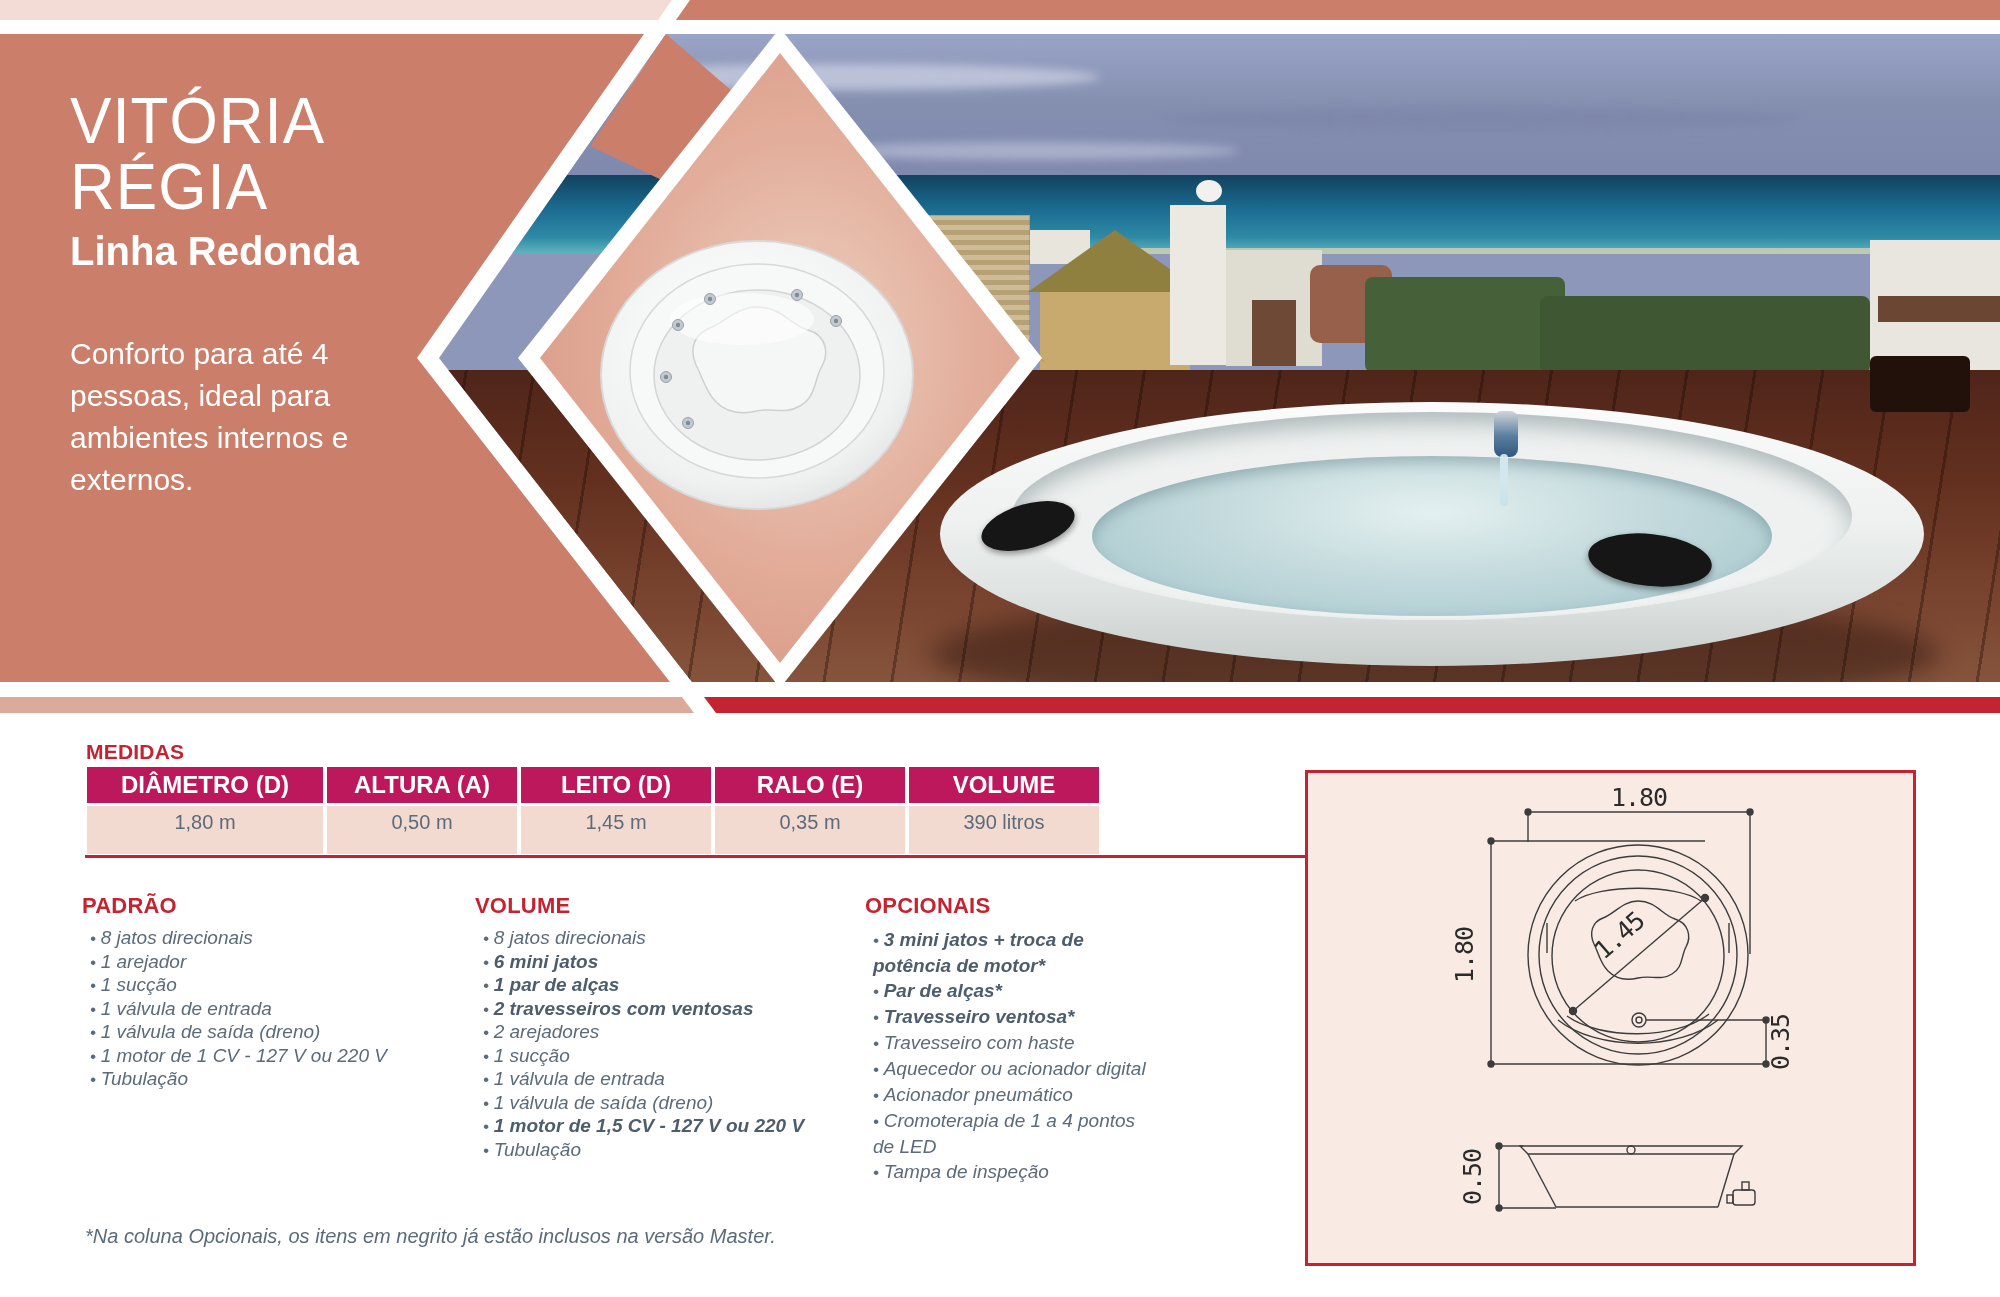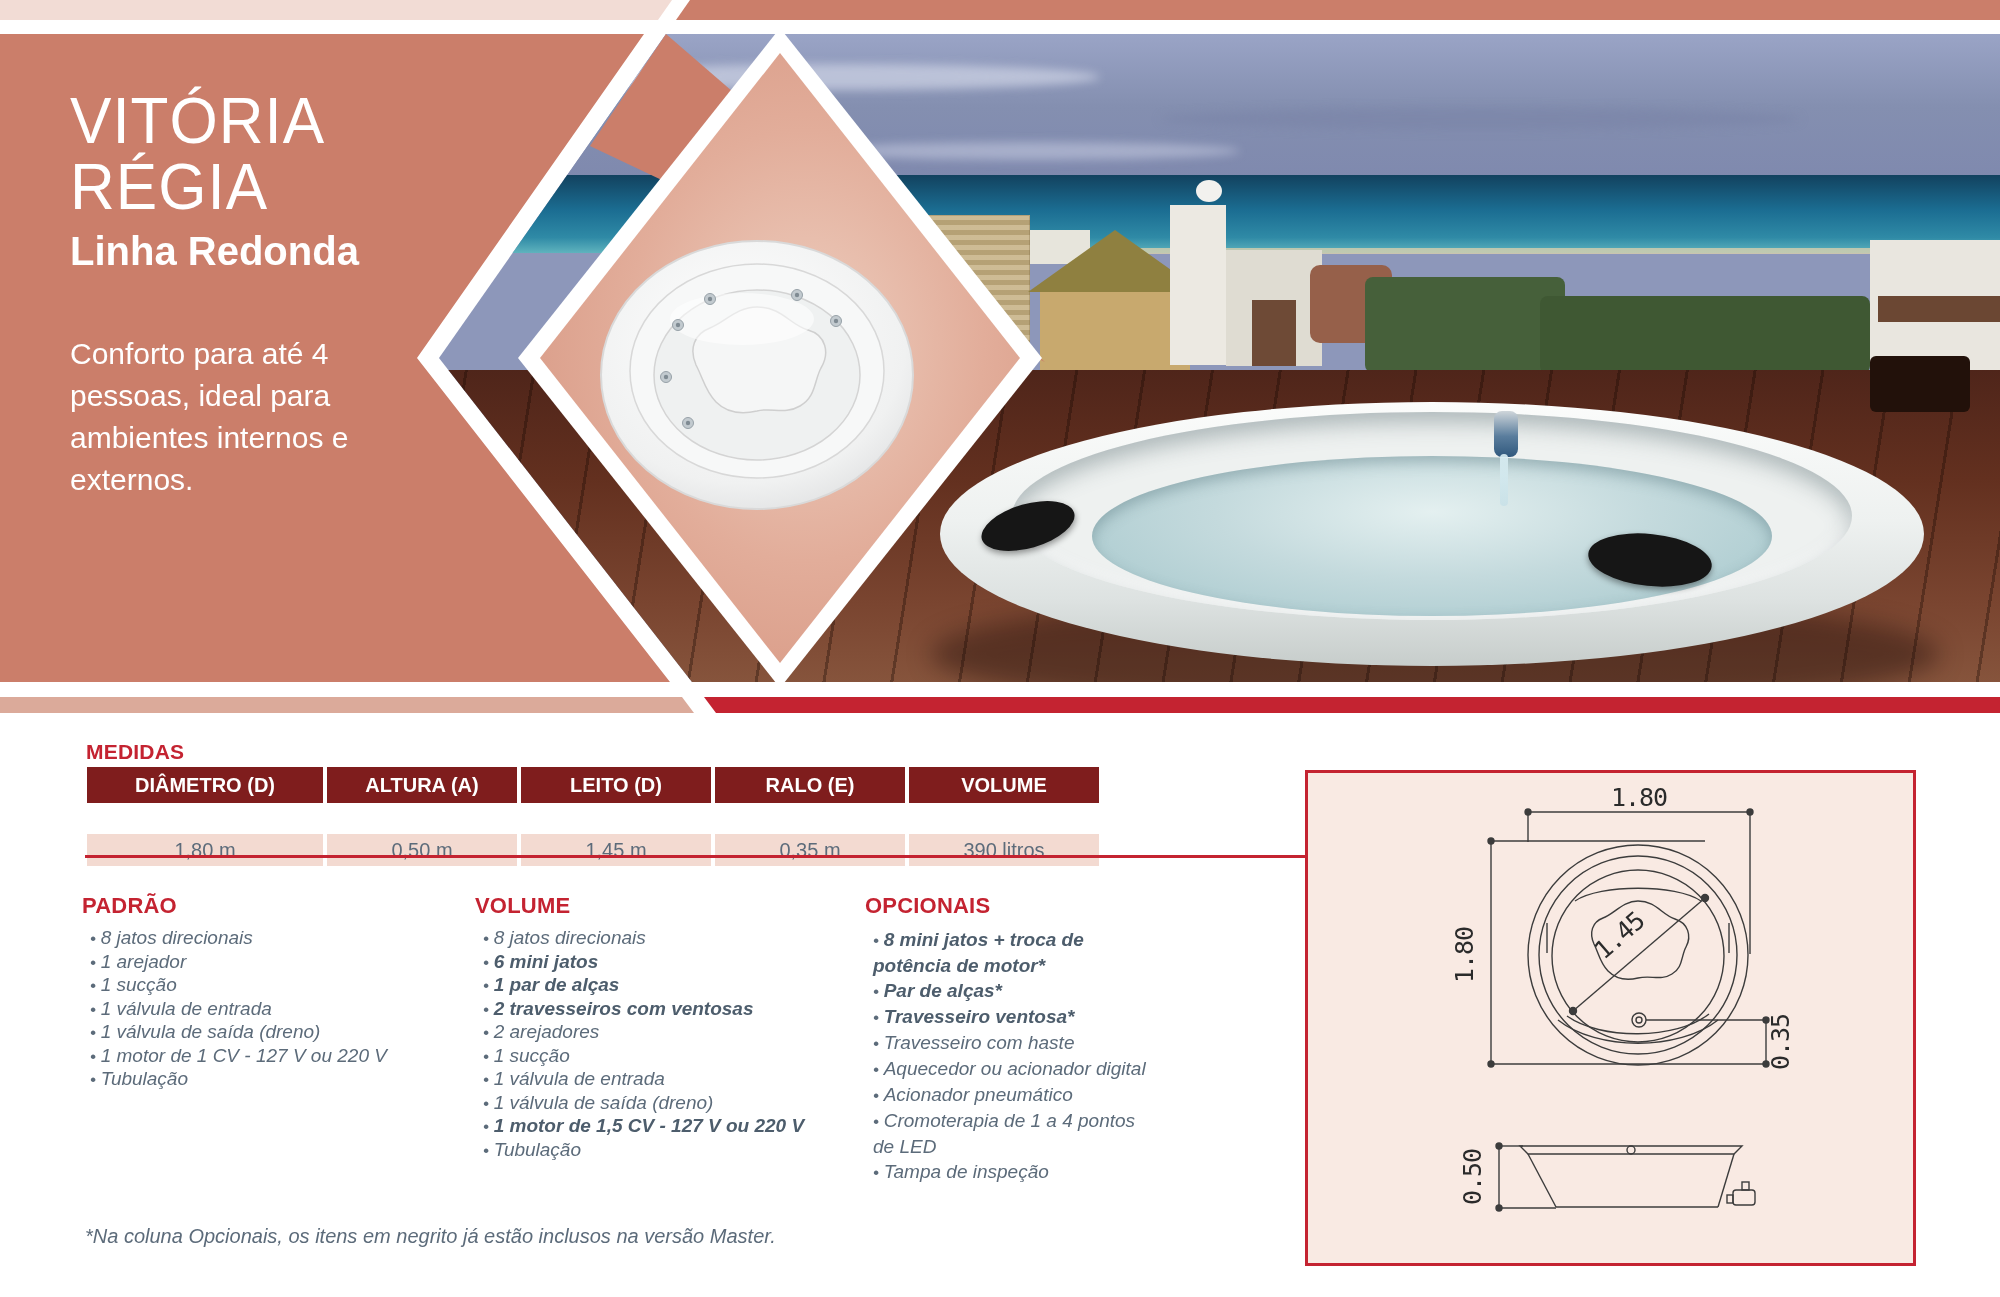--- a/index.html
+++ b/index.html
@@ -59,23 +59,23 @@
   .brand{position:absolute;left:70px;top:88px;width:380px;z-index:7;color:#fff;}
   .brand-title{font-size:64px;line-height:66px;font-weight:300;letter-spacing:1px;transform-origin:left;transform:scaleX(.97);}
   .brand-sub{font-size:40px;line-height:44px;font-weight:bold;margin-top:9px;}
   .brand-desc{font-size:30px;line-height:42px;font-weight:300;margin-top:60px;width:360px;}
 
   
   .medidas-label{position:absolute;left:86px;top:740px;font-size:21px;font-weight:700;color:#c42331;letter-spacing:.2px;}
   .medidas-table{position:absolute;left:87px;top:767px;width:1012px;}
   .mt-row{display:flex;}
   .mt-cell{text-align:center;}
-  .mt-head .mt-cell{background:#7f1d1d;color:#fff;font-weight:bold;font-size:20px;height:36px;line-height:36px;}
+  .mt-head .mt-cell{background:#be185d;color:#fff;font-weight:bold;font-size:24px;height:36px;line-height:36px;}
   .mt-vals{margin-top:3px;}
-  .mt-vals .mt-cell{background:#f3dad1;color:#5c6b7a;font-size:20px;height:32px;line-height:32px;margin-top:28px;}
+  .mt-vals .mt-cell{background:#f3dad1;color:#5c6b7a;font-size:20px;height:48px;line-height:32px;}
   .mt-cell{margin-right:4px;width:190px;}
   .mt-cell.c0{width:236px;}
   .mt-cell:last-child{margin-right:0;}
   .red-rule{position:absolute;left:85px;top:855px;width:1222px;height:3px;background:#c42331;}
 
   
   .feature-col{position:absolute;top:893px;}
   #col-padrao{left:82px;width:360px;}
   #col-master{left:475px;width:360px;}
   #col-opcionais{left:865px;width:302px;}
@@ -221,21 +221,21 @@
         <li><span class="bullet">• </span><span>1 sucção</span></li>
         <li><span class="bullet">• </span><span>1 válvula de entrada</span></li>
         <li><span class="bullet">• </span><span>1 válvula de saída (dreno)</span></li>
         <li><span class="bullet">• </span><b>1 motor de 1,5 CV - 127 V ou 220 V</b></li>
         <li><span class="bullet">• </span><span>Tubulação</span></li>
       </ul>
   </div>
   <div class="feature-col" id="col-opcionais">
     <h3 class="feature-title">OPCIONAIS</h3>
     <ul class="feature-list">
-        <li><span class="bullet">• </span><b>8 mini jatos + troca de potência de motor*</b></li>
+        <li><span class="bullet">• </span><b>3 mini jatos + troca de potência de motor*</b></li>
         <li><span class="bullet">• </span><b>Par de alças*</b></li>
         <li><span class="bullet">• </span><b>Travesseiro ventosa*</b></li>
         <li><span class="bullet">• </span><span>Travesseiro com haste</span></li>
         <li><span class="bullet">• </span><span>Aquecedor ou acionador digital</span></li>
         <li><span class="bullet">• </span><span>Acionador pneumático</span></li>
         <li><span class="bullet">• </span><span>Cromoterapia de 1 a 4 pontos de LED</span></li>
         <li><span class="bullet">• </span><span>Tampa de inspeção</span></li>
       </ul>
   </div>
 

